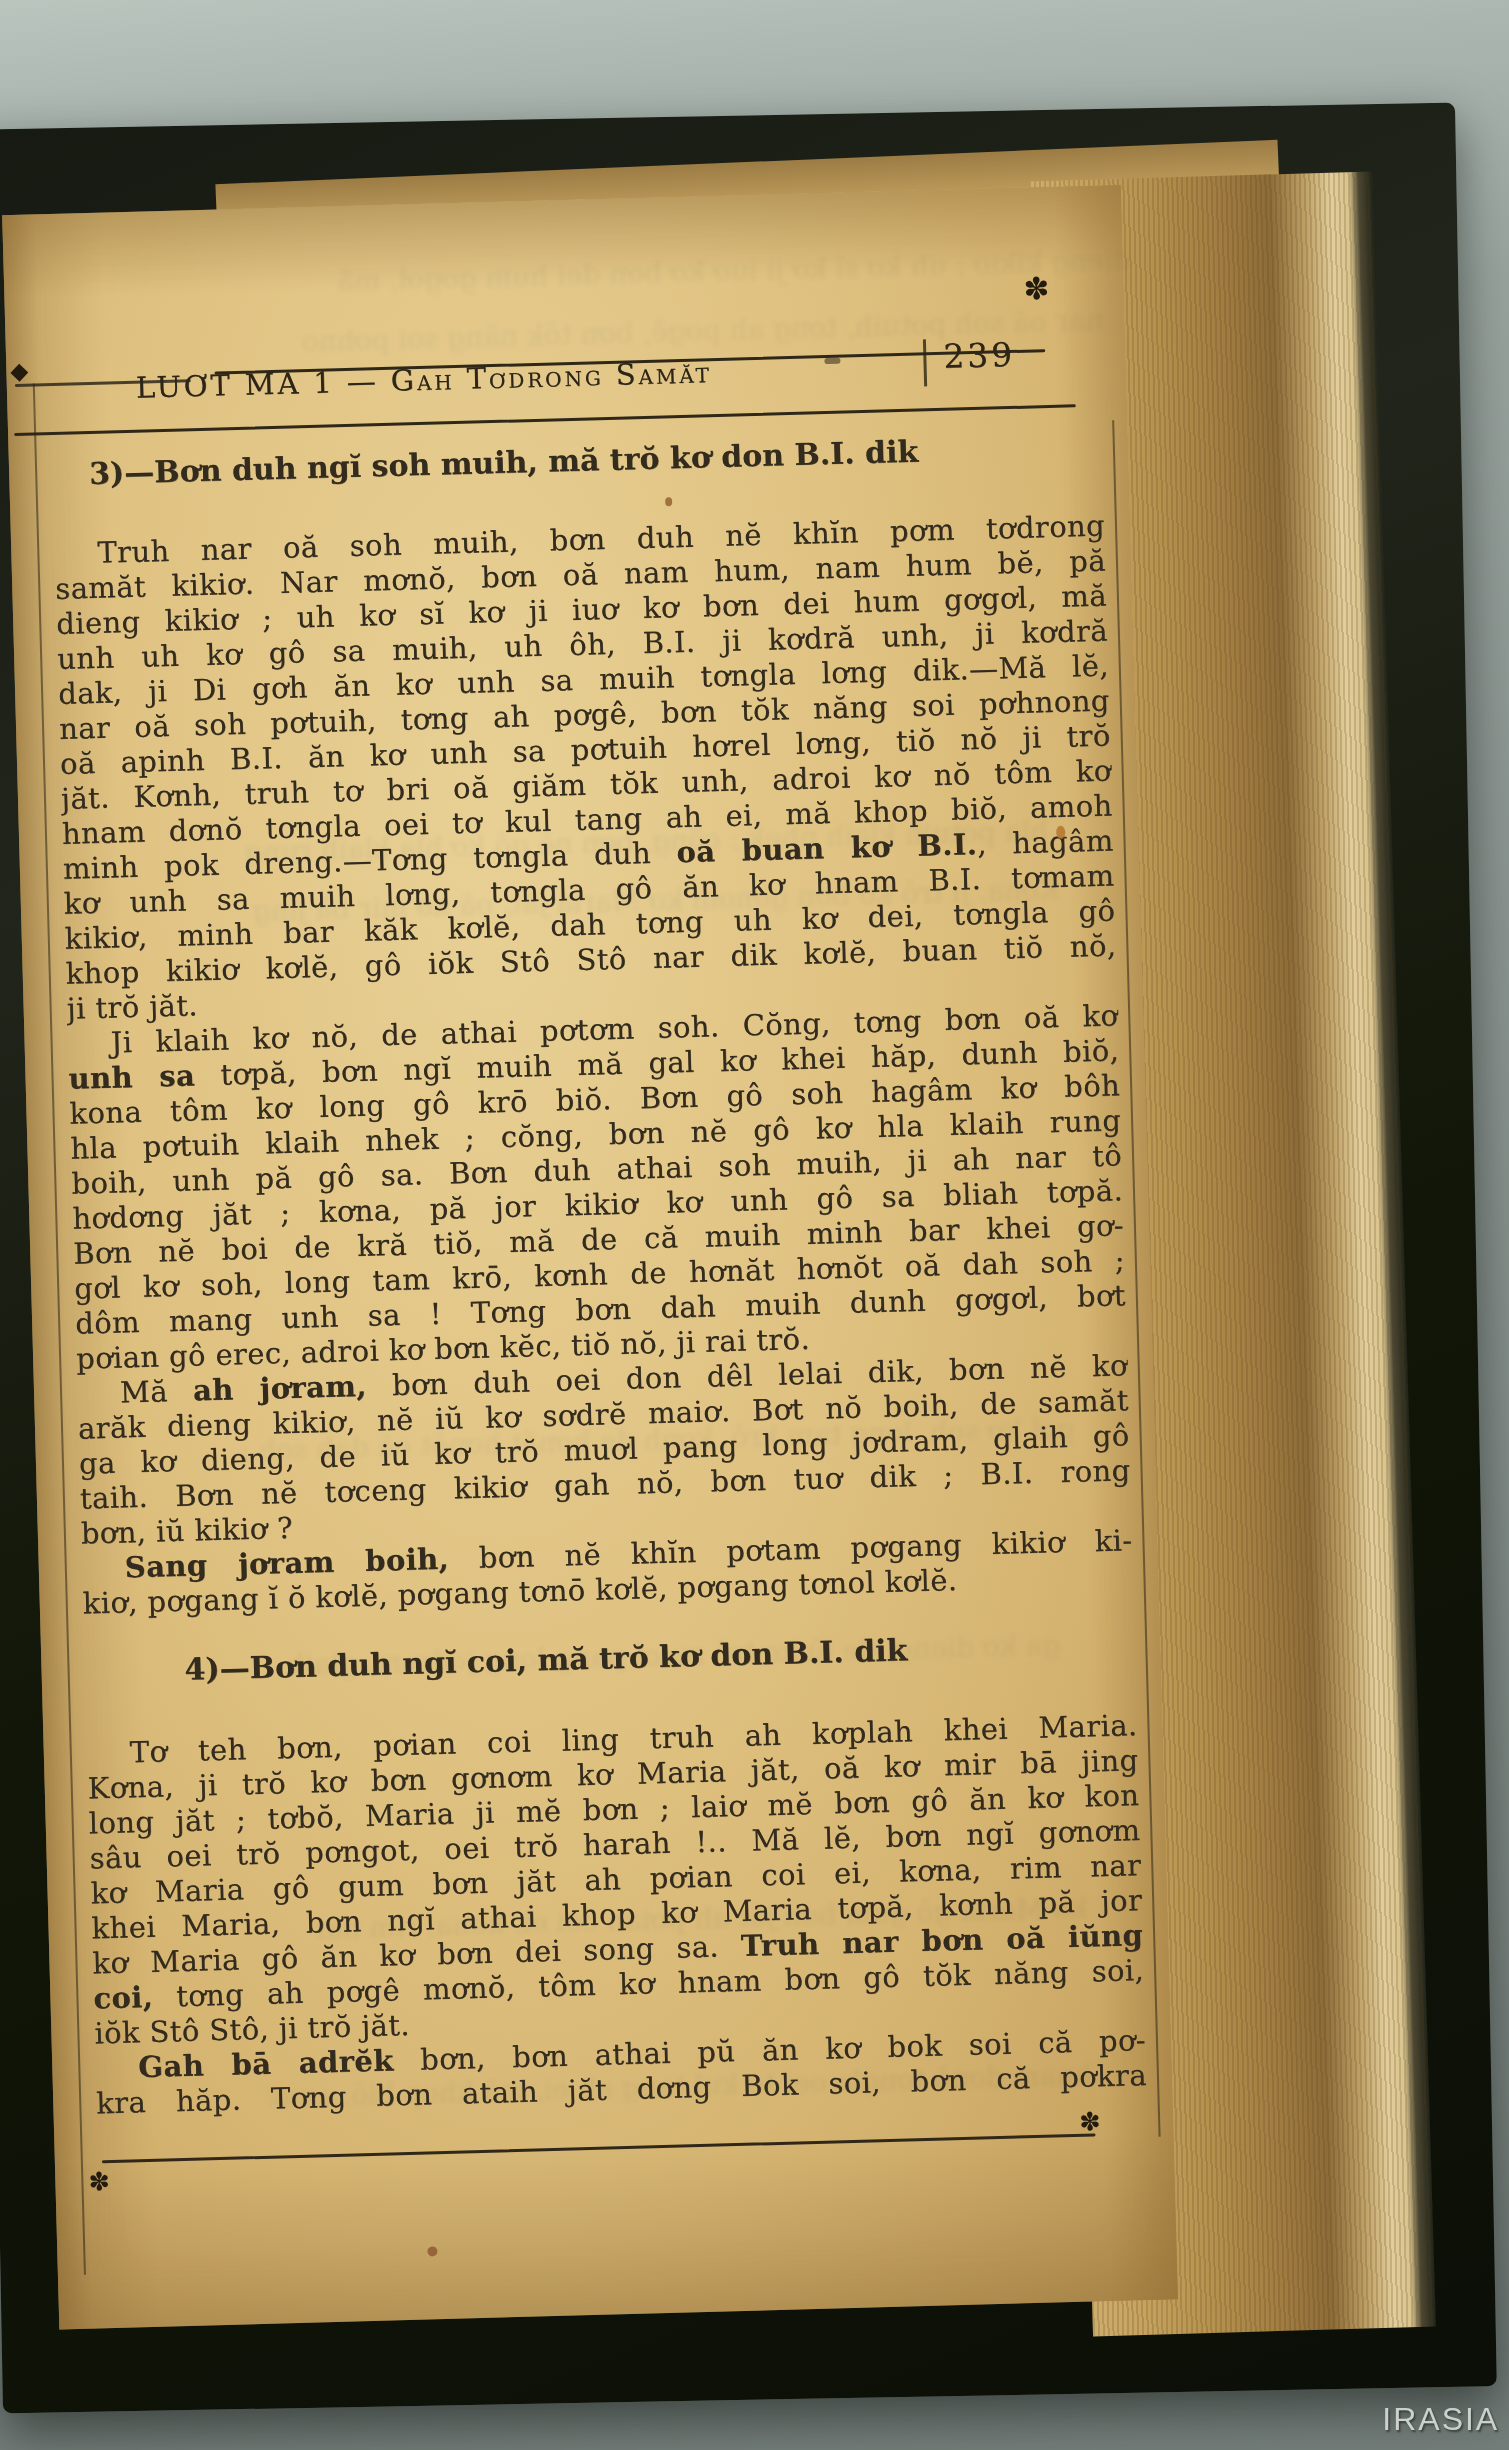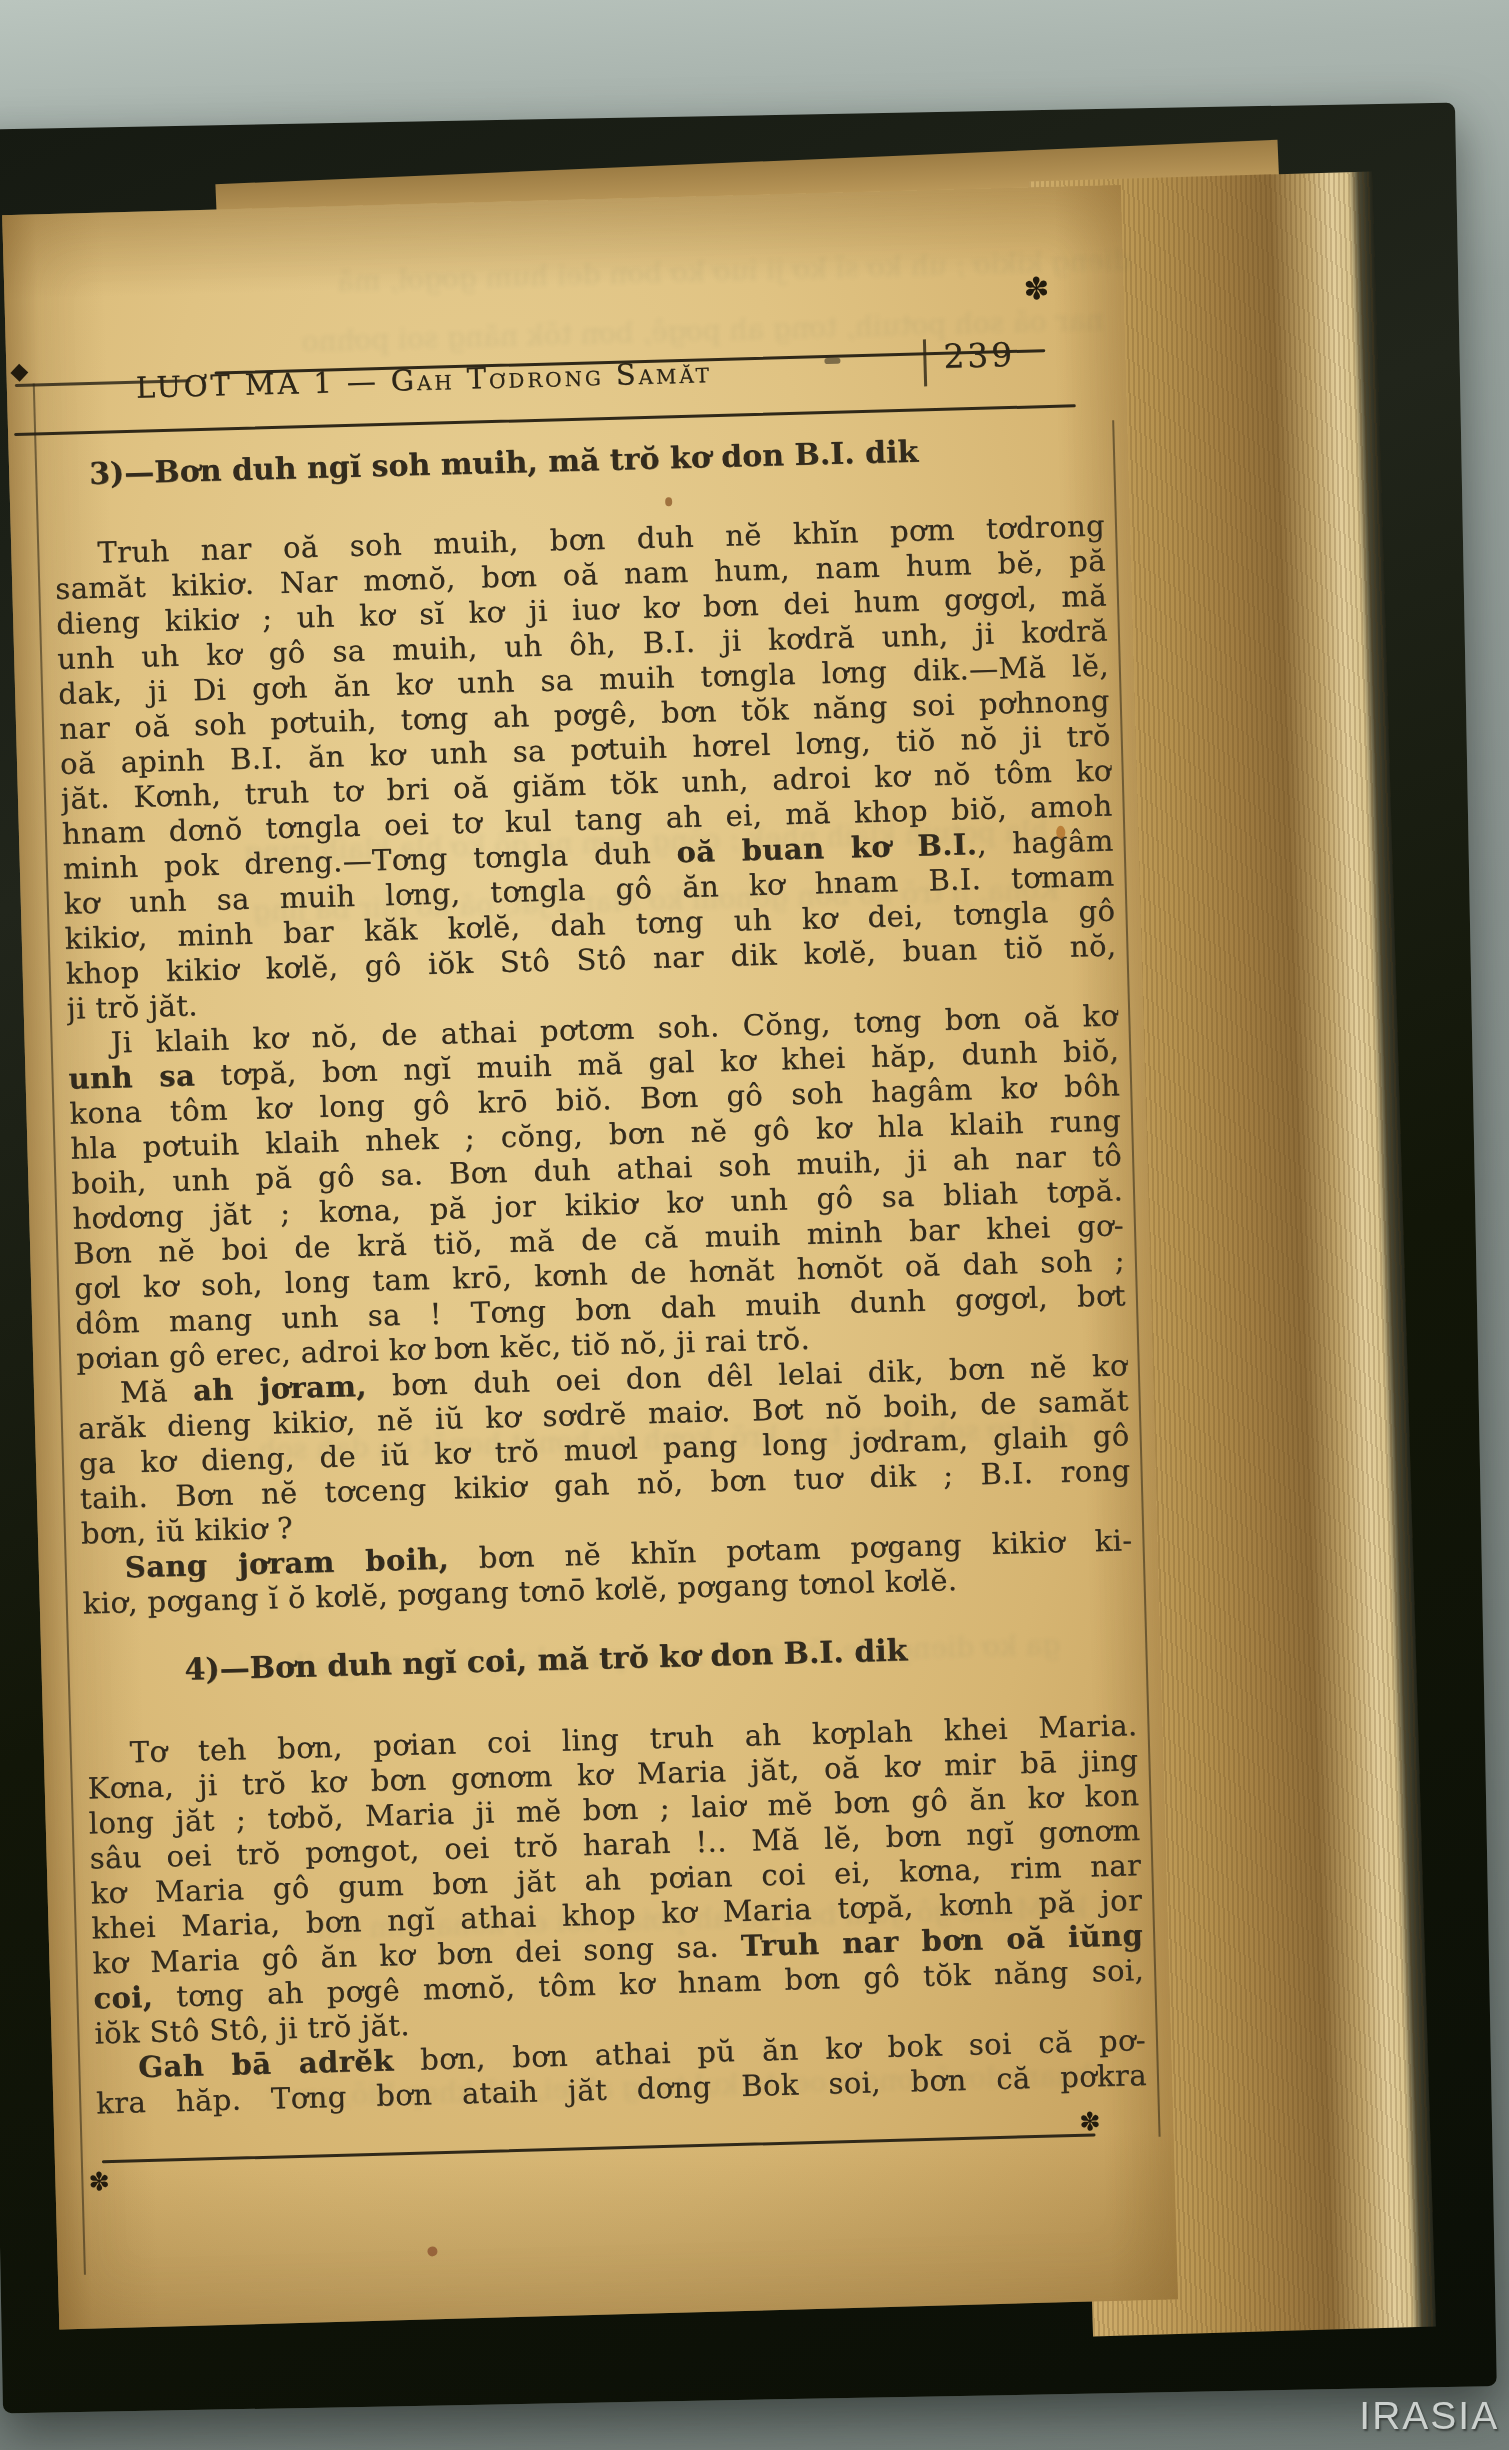--- a/index.html
+++ b/index.html
@@ -40,21 +40,21 @@
   .h4{margin:31px 221px 45px 93px;}
   .paragraph{margin:0;}
   .line{font-size:29px;line-height:35px;height:35px;text-align:justify;text-align-last:justify;
     letter-spacing:0.4px;overflow:hidden;text-shadow:0.3px 0.3px 0.4px rgba(51,43,29,.55);}
   .line.lastline{text-align:left;text-align-last:left;}
   .line.indent{text-indent:43px;}
   .bleed{position:absolute;transform:scaleX(-1);filter:blur(2px);opacity:.09;color:#4e6047;
     font-size:28px;white-space:nowrap;overflow:hidden;pointer-events:none;}
   .speck{position:absolute;border-radius:50%;}
   .watermark{position:absolute;right:9.8px;bottom:11.8px;font-family:"Liberation Sans",sans-serif;
-    font-size:39px;letter-spacing:2px;color:#ccd1ce;text-shadow:1.5px 1.5px 2px #3a403d;}
+    font-size:32px;letter-spacing:2px;color:#ccd1ce;text-shadow:1.5px 1.5px 2px #3a403d;}
 </style>
 </head>
 <body>
 
 <div id="scene">
   <div class="cover"></div>
   <div class="top-edge"></div>
   <div class="fore-edge"></div>
 
   <div class="page">

